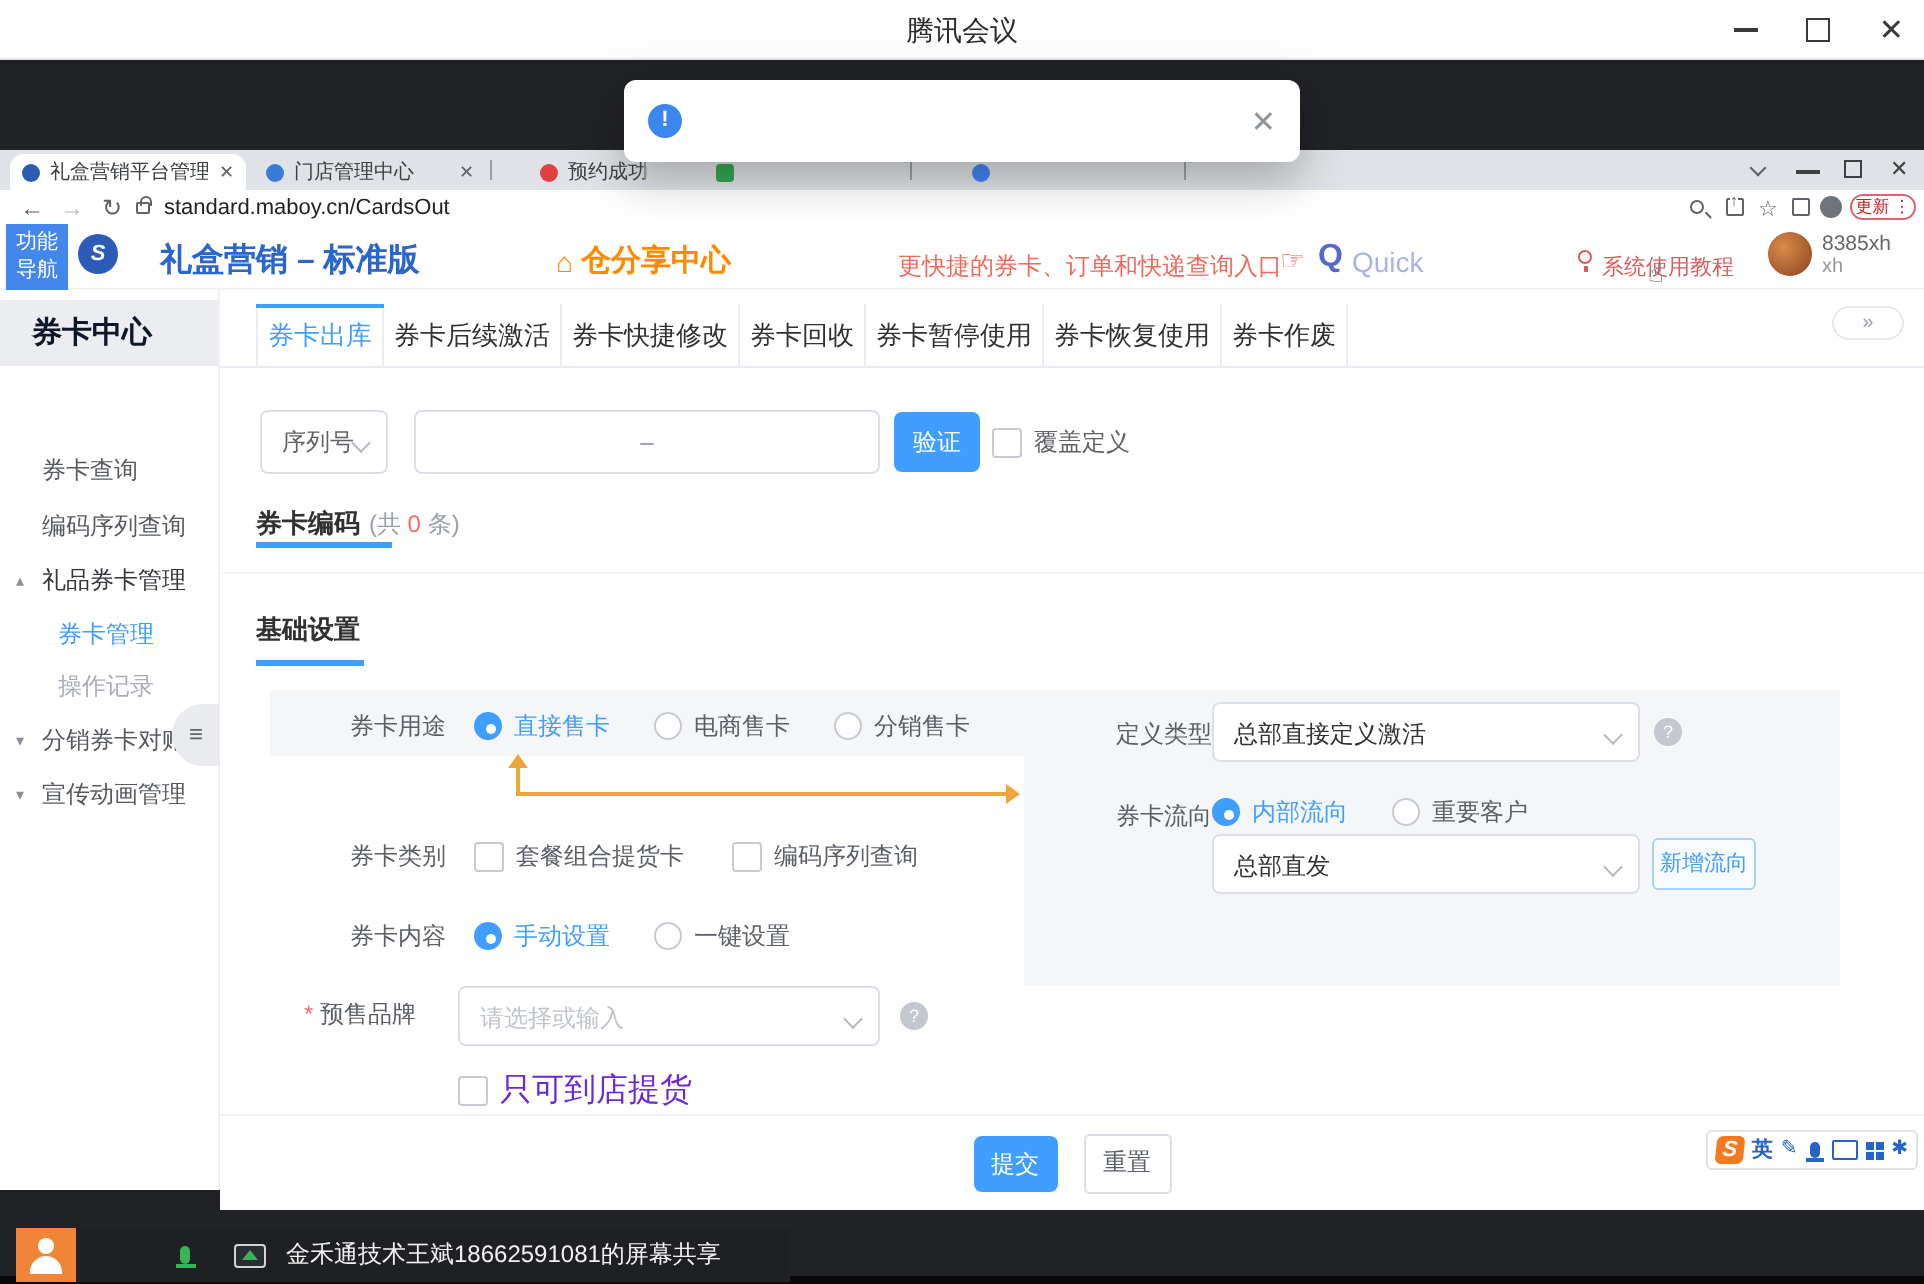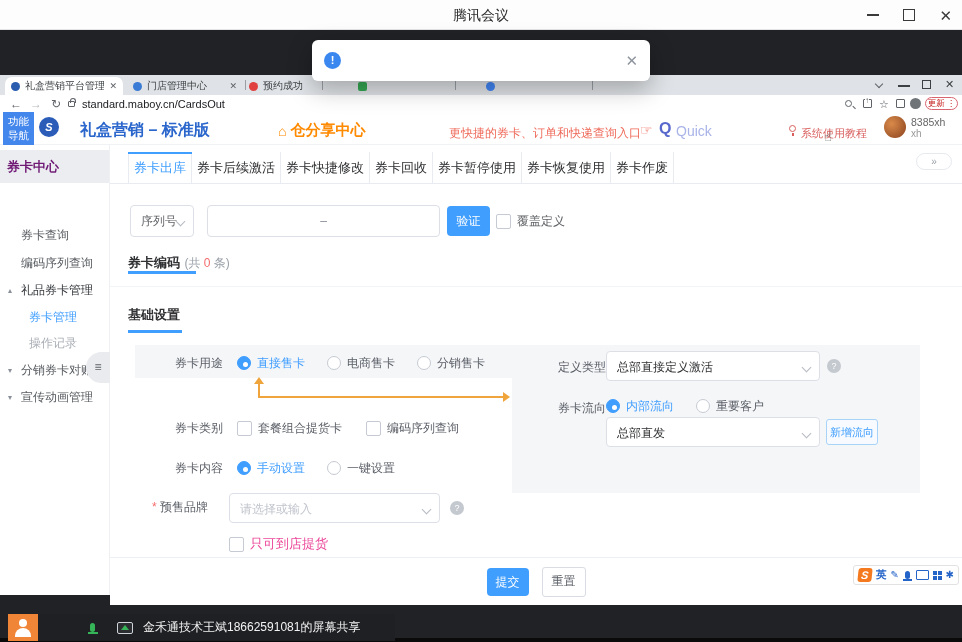--- a/index.html
+++ b/index.html
@@ -63,22 +63,22 @@
   .bulb{left:789px;top:50px;width:7px;height:7px;border:1.4px solid #d95d5d;border-radius:50%;}
   .bulb::after{content:"";position:absolute;left:1.6px;top:7px;width:2px;height:3px;background:#d95d5d;}
   .tutorial{left:801px;top:51px;font-size:11px;color:#d95d5d;}
   .cursor-hand{left:824px;top:54px;font-size:13px;color:#555;}
   .uavatar{left:884px;top:41px;width:22px;height:22px;border-radius:50%;
            background:radial-gradient(circle at 35% 35%,#d98a4a,#8a421d);}
   .uname{left:911px;top:41px;font-size:10.5px;color:#666;line-height:1.15;}
   .uname .sub{color:#999;font-size:10px;}
   
   .sidebar{left:0;top:70px;width:110px;height:450px;background:#fff;border-right:1px solid #eef0f3;}
-  .side-head{left:0;top:75px;width:109px;height:33px;background:#ebedf1;font-size:13px;font-weight:bold;
-             color:#701a75;line-height:33px;padding-left:7px;}
+  .side-head{left:0;top:75px;width:109px;height:33px;background:#ebedf1;font-size:15px;font-weight:bold;
+             color:#0f172a;line-height:33px;padding-left:16px;}
   .side-item{left:0;width:109px;height:27px;font-size:12px;color:#565a5f;line-height:27px;margin-top:36px;}
   .side-item .lbl{position:absolute;left:21px;}
   .side-item .lbl.child{left:29px;}
   .side-item .arr{position:absolute;left:8px;font-size:8px;color:#8a8f99;}
   .side-handle{left:86px;top:277px;width:24px;height:31px;background:#e9ebef;border-radius:16px 0 0 16px;
                text-align:center;line-height:31px;color:#5f6368;font-size:12px;z-index:5;}
   
   .mtabs{left:110px;top:77px;width:852px;height:32px;background:#fff;border-bottom:1px solid #e8ecf1;
          display:flex;align-items:stretch;padding-left:18px;}
   .mtab{position:relative;padding:0 5px;line-height:31px;font-size:13px;color:#303133;border-right:1px solid #e8ecf1;}
@@ -166,21 +166,21 @@
         <span class="favicon" style="background:#2a5db0;"></span>
         <span class="tlabel" style="max-width:80px;">礼盒营销平台管理中心</span>
         <span class="tclose">✕</span>
       </div>
       <div class="abs btab" style="left:127px;width:116px;">
         <span class="favicon" style="background:#3a7bd5;"></span>
         <span class="tlabel" style="max-width:78px;">门店管理中心</span>
         <span class="tclose">✕</span>
       </div>
       <div class="abs tabsep" style="left:245px;"></div>
-      <div class="abs btab" style="left:243px;width:84px;">
+      <div class="abs btab" style="left:264px;width:84px;">
         <span class="favicon" style="background:#e04040;"></span>
         <span class="tlabel" style="max-width:50px;">预约成功</span>
       </div>
       <div class="abs tabsep" style="left:322px;"></div>
       <div class="abs btab" style="left:352px;width:100px;">
         <span class="favicon" style="background:#34a853;border-radius:2px;"></span>
       </div>
       <div class="abs tabsep" style="left:455px;"></div>
       <div class="abs btab" style="left:480px;width:100px;">
         <span class="favicon" style="background:#4285f4;"></span>
@@ -331,21 +331,21 @@
       <span style="color:#5a5e66;">预售品牌</span>
     </div>
     <div class="abs sel" style="left:229px;top:418px;width:211px;height:30px;">
       <span class="val ph">请选择或输入</span>
       <span class="chev"></span>
     </div>
     <div class="abs help" style="left:450px;top:426px;">?</div>
 
     <div class="abs flex" style="left:229px;top:460px;gap:6px;">
       <span class="cb"></span>
-      <span style="font-size:13px;color:#ec4899;">只可到店提货</span>
+      <span style="font-size:16px;color:#6d28d9;">只可到店提货</span>
     </div>
 
     <div class="abs" style="left:558px;top:284px;font-size:12px;color:#5a5e66;">定义类型</div>
     <div class="abs sel" style="left:606px;top:276px;width:214px;height:30px;">
       <span class="val" style="color:#303133;">总部直接定义激活</span>
       <span class="chev"></span>
     </div>
     <div class="abs help" style="left:827px;top:284px;">?</div>
 
     <div class="abs" style="left:558px;top:325px;font-size:12px;color:#5a5e66;">券卡流向</div>

